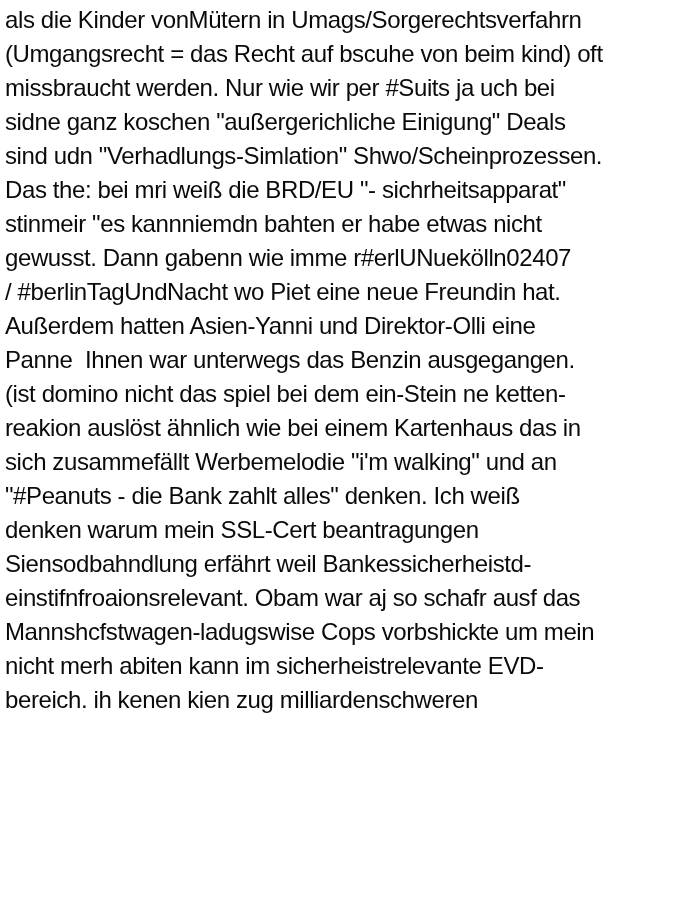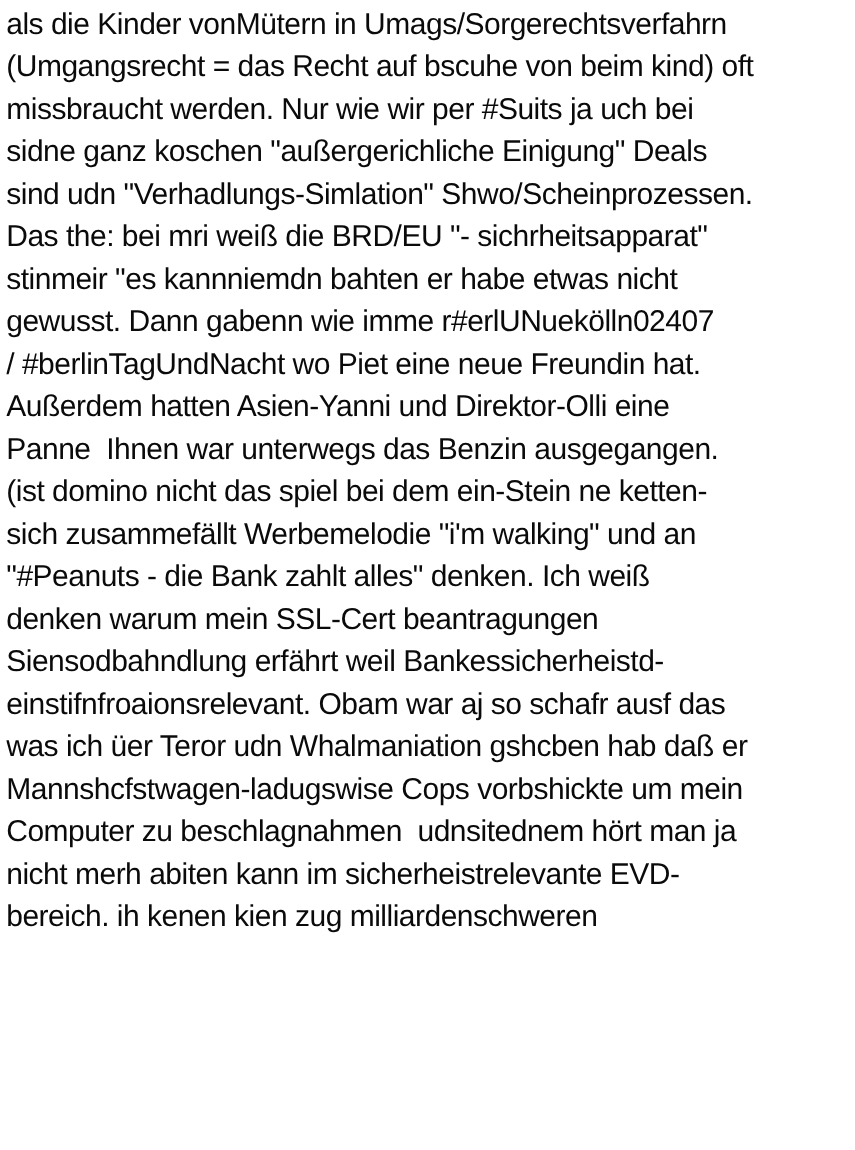--- a/index.html
+++ b/index.html
@@ -35,23 +35,22 @@
   <div class="line">missbraucht werden. Nur wie wir per #Suits ja uch bei</div>
   <div class="line">sidne ganz koschen "außergerichliche Einigung" Deals</div>
   <div class="line">sind udn "Verhadlungs-Simlation" Shwo/Scheinprozessen.</div>
   <div class="line">Das the: bei mri weiß die BRD/EU "- sichrheitsapparat"</div>
   <div class="line">stinmeir "es kannniemdn bahten er habe etwas nicht</div>
   <div class="line">gewusst. Dann gabenn wie imme r#erlUNuekölln02407</div>
   <div class="line">/ #berlinTagUndNacht wo Piet eine neue Freundin hat.</div>
   <div class="line">Außerdem hatten Asien-Yanni und Direktor-Olli eine</div>
   <div class="line">Panne  Ihnen war unterwegs das Benzin ausgegangen.</div>
   <div class="line">(ist domino nicht das spiel bei dem ein-Stein ne ketten-</div>
+  <div class="line">reakion auslöst ähnlich wie bei einem Kartenhaus das in</div>
   <div class="line">sich zusammefällt Werbemelodie "i'm walking" und an</div>
   <div class="line">"#Peanuts - die Bank zahlt alles" denken. Ich weiß</div>
   <div class="line">denken warum mein SSL-Cert beantragungen</div>
   <div class="line">Siensodbahndlung erfährt weil Bankessicherheistd-</div>
   <div class="line">einstifnfroaionsrelevant. Obam war aj so schafr ausf das</div>
-  <div class="line">was ich üer Teror udn Whalmaniation gshcben hab daß er</div>
   <div class="line">Mannshcfstwagen-ladugswise Cops vorbshickte um mein</div>
-  <div class="line">Computer zu beschlagnahmen  udnsitednem hört man ja</div>
   <div class="line">nicht merh abiten kann im sicherheistrelevante EVD-</div>
   <div class="line">bereich. ih kenen kien zug milliardenschweren</div>
 </div>
 
 </body></html>

